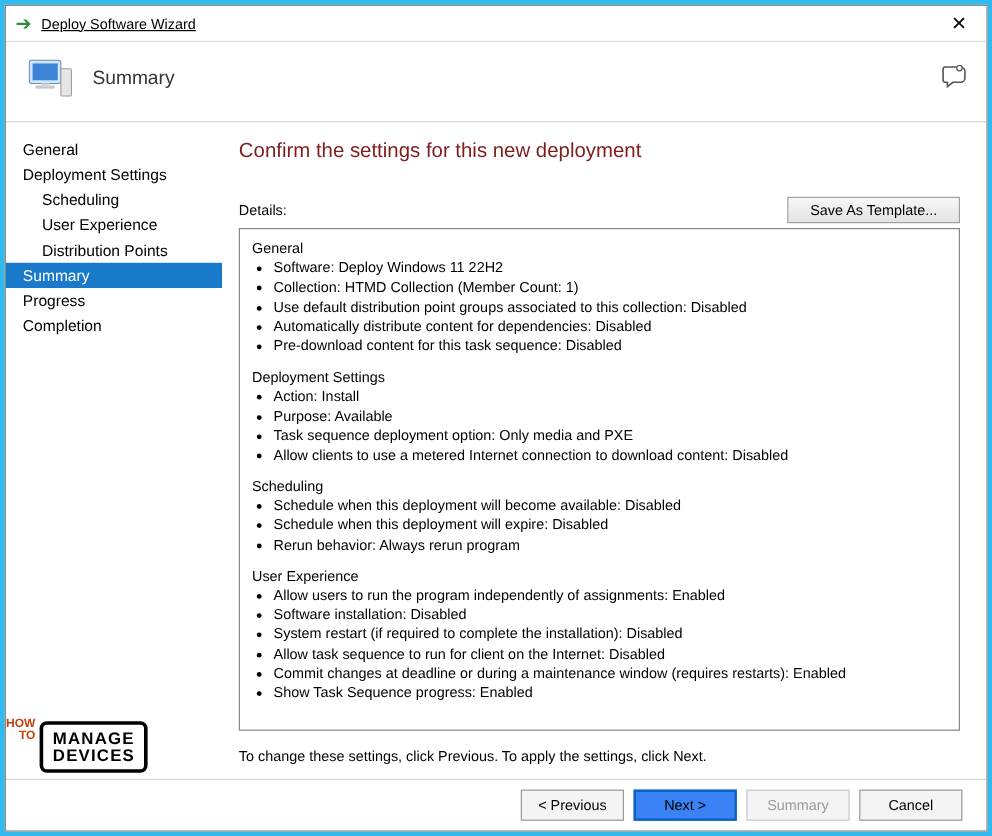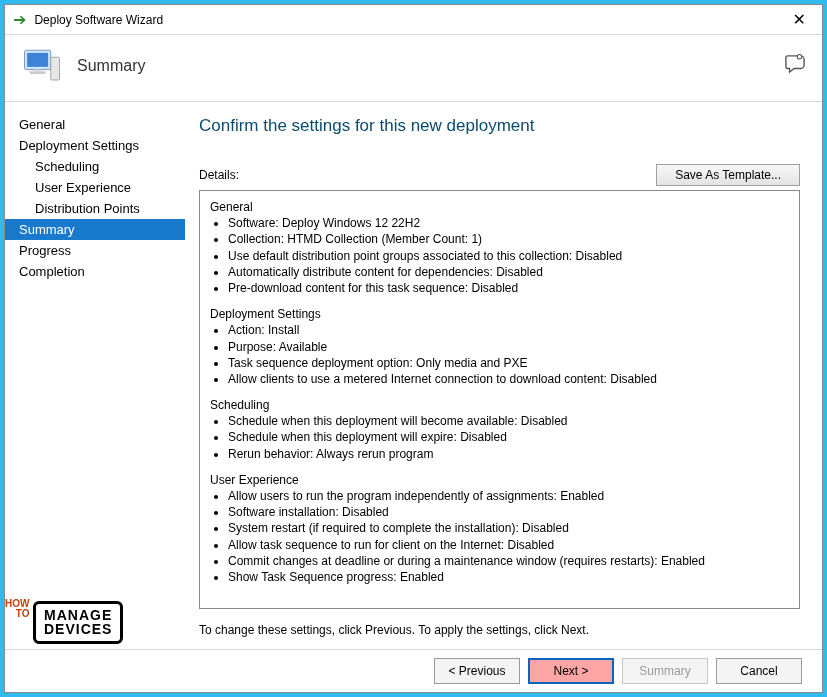--- a/index.html
+++ b/index.html
@@ -27,21 +27,21 @@
     align-items: center;
     padding: 4px 8px;
     border-bottom: 1px solid #ddd;
     height: 30px;
   }
   .titlebar .arrow {
     color: #2e8b2e;
     font-size: 16px;
     margin-right: 8px;
   }
-  .titlebar .title { flex: 1; font-size: 12px; }
+  .titlebar .title { flex: 1; font-size: 12px; text-decoration: underline; }
   .titlebar .close {
     font-size: 16px;
     padding: 0 8px;
     cursor: pointer;
   }
   .header {
     display: flex;
     align-items: center;
     padding: 10px 16px 14px 16px;
     border-bottom: 1px solid #d8d8d8;
@@ -80,21 +80,21 @@
     color: #fff;
   }
   .main {
     flex: 1;
     padding: 10px 22px 6px 14px;
     display: flex;
     flex-direction: column;
     overflow: hidden;
   }
   .heading {
-    color: #0c4a6e;
+    color: #7f1d1d;
     font-size: 17px;
     margin: 4px 0 28px 0;
   }
   .details-row {
     display: flex;
     align-items: center;
     margin-bottom: 4px;
     gap: 48px;
   }
   .details-label { flex: 1; font-size: 12px; }
@@ -133,21 +133,21 @@
   .footer button {
     min-width: 86px;
     padding: 4px 10px;
     font-size: 12px;
     background: #f4f4f4;
     border: 1px solid #9a9a9a;
     cursor: pointer;
   }
   .footer button.primary {
     border: 2px solid #0a64c2;
-    background: #fca5a5;
+    background: #3b82f6;
   }
   .footer button:disabled {
     color: #9a9a9a;
     border-color: #c8c8c8;
     cursor: default;
   }
   .watermark {
     position: absolute;
     left: 28px;
     bottom: 48px;
@@ -221,21 +221,21 @@
       <div class="heading">Confirm the settings for this new deployment</div>
 
       <div class="details-row">
         <span class="details-label">Details:</span>
         <button class="tpl-btn">Save As Template...</button>
       </div>
 
       <div class="details-box" id="details-box">
           <div class="sec-title">General</div>
           <ul class="sec-list">
-            <li>Software: Deploy Windows 12 22H2</li>
+            <li>Software: Deploy Windows 11 22H2</li>
             <li>Collection: HTMD Collection (Member Count: 1)</li>
             <li>Use default distribution point groups associated to this collection: Disabled</li>
             <li>Automatically distribute content for dependencies: Disabled</li>
             <li>Pre-download content for this task sequence: Disabled</li>
           </ul>
           <div class="sec-title">Deployment Settings</div>
           <ul class="sec-list">
             <li>Action: Install</li>
             <li>Purpose: Available</li>
             <li>Task sequence deployment option: Only media and PXE</li>

